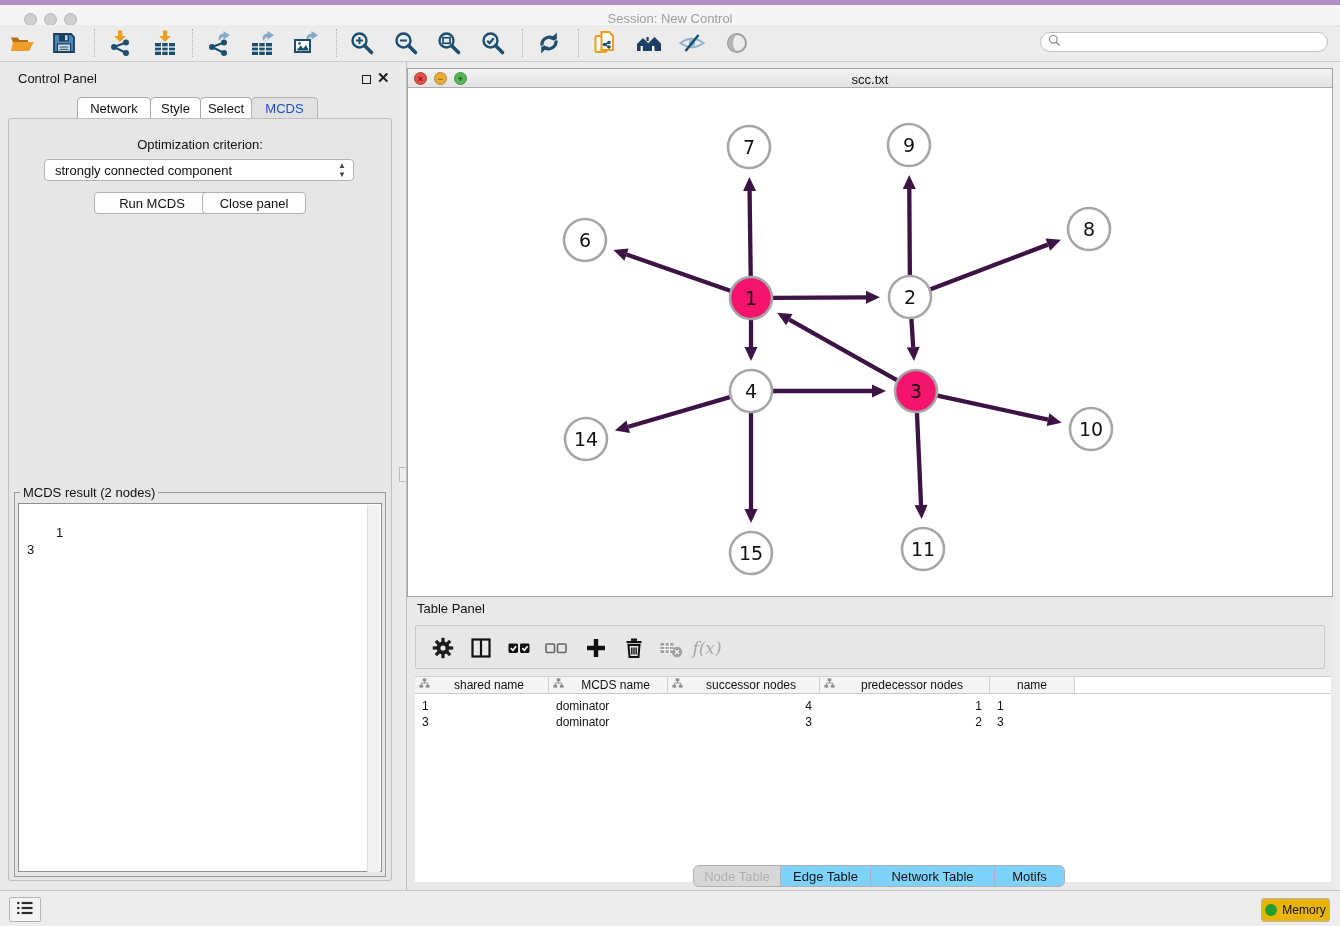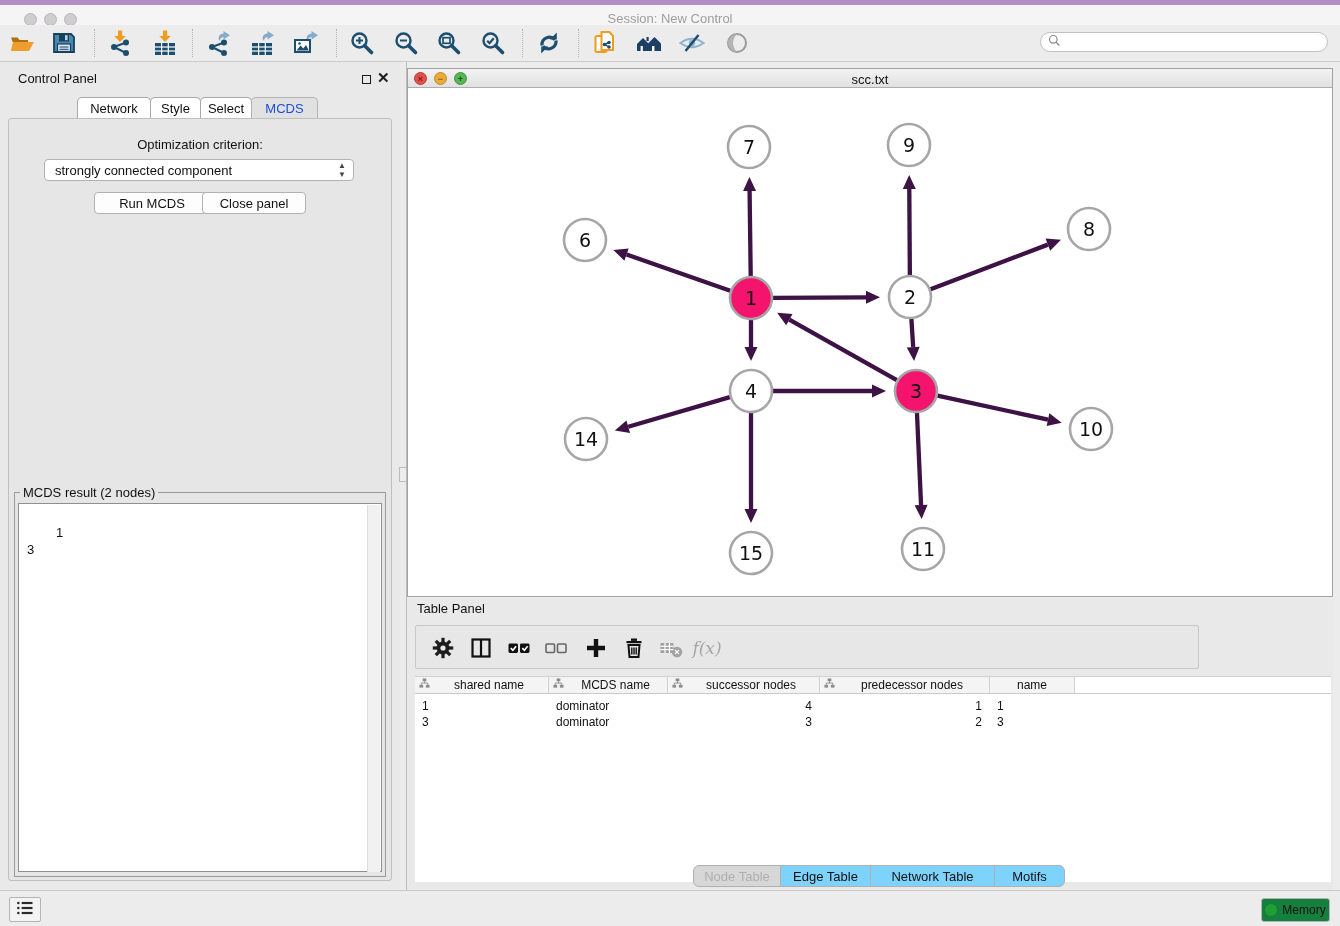--- a/index.html
+++ b/index.html
@@ -57,21 +57,21 @@
   #net-titlebar{left:0;top:0;width:924px;height:19px;background:linear-gradient(#f4f3f4,#e2e1e2);
                 border-bottom:1px solid #aeadae;box-sizing:border-box;}
   .tl{position:absolute;top:3px;width:13px;height:13px;border-radius:50%;box-sizing:border-box;
       font-size:9px;font-weight:bold;display:flex;align-items:center;justify-content:center;}
   #net-title{left:0;top:3px;width:924px;text-align:center;font-size:13px;color:#111;}
   #net-canvas{left:0;top:19px;width:924px;height:508px;background:#fff;}
 
   
   #table-panel{left:407px;top:598px;width:926px;height:292px;background:#eae9ea;}
   #tp-title{left:10px;top:3px;font-size:13px;}
-  #tp-toolbar{left:8px;top:27px;width:784px;height:44px;background:#e8e7e8;border:1px solid #c9c8c9;
+  #tp-toolbar{left:8px;top:27px;width:910px;height:44px;background:#e8e7e8;border:1px solid #c9c8c9;
               border-radius:2px;box-sizing:border-box;}
   .tpicon{position:absolute;top:9px;width:26px;height:26px;display:flex;align-items:center;justify-content:center;}
   .fx-label{font-family:"DejaVu Serif",serif;font-style:italic;font-size:17px;color:#a7a6a7;}
   #data-table{left:8px;top:78px;width:916px;height:206px;background:#fff;}
   #table-header{position:absolute;left:0;top:0;height:18px;display:flex;}
   .th{box-sizing:border-box;height:18px;background:#f5f4f5;border-right:1px solid #d2d1d2;border-bottom:1px solid #cbcacb;
       border-top:1px solid #d2d1d2;font-size:12px;display:flex;align-items:center;position:relative;}
   .th .thlabel{flex:1;text-align:center;}
   .th .colicon{margin-left:4px;}
   .trow{position:absolute;left:0;height:16px;display:flex;font-size:12px;}
@@ -80,21 +80,21 @@
   .tptab{box-sizing:border-box;height:22px;border:1px solid #b1b0b1;background:#7dd3fc;font-size:13px;
          display:flex;align-items:center;justify-content:center;margin-right:-1px;}
   .tptab:first-child{border-radius:6px 0 0 6px;}
   .tptab:last-child{border-radius:0 6px 6px 0;}
   .tptab.selected{background:#d8d7d8;color:#b0afb0;}
 
   
   #status-bar{left:0;top:890px;width:1340px;height:36px;background:#ececec;border-top:1px solid #c9c8c9;box-sizing:border-box;}
   #list-button{position:absolute;left:9px;top:6px;width:32px;height:25px;background:#f4f3f4;border:1px solid #b5b4b5;
                border-radius:2px;display:flex;align-items:center;justify-content:center;box-sizing:border-box;}
-  #memory-button{position:absolute;left:1261px;top:7px;width:69px;height:24px;background:#15803d;border:1px solid #b5b4b5;
+  #memory-button{position:absolute;left:1261px;top:7px;width:69px;height:24px;background:#eab308;border:1px solid #b5b4b5;
                  border-radius:3px;display:flex;align-items:center;justify-content:center;gap:5px;font-size:12px;box-sizing:border-box;}
   #memory-dot{width:12px;height:12px;border-radius:50%;}
 </style>
 </head>
 <body>
 
 <div id="app">
 
   <div class="abs" id="desktop-strip"></div>
 

